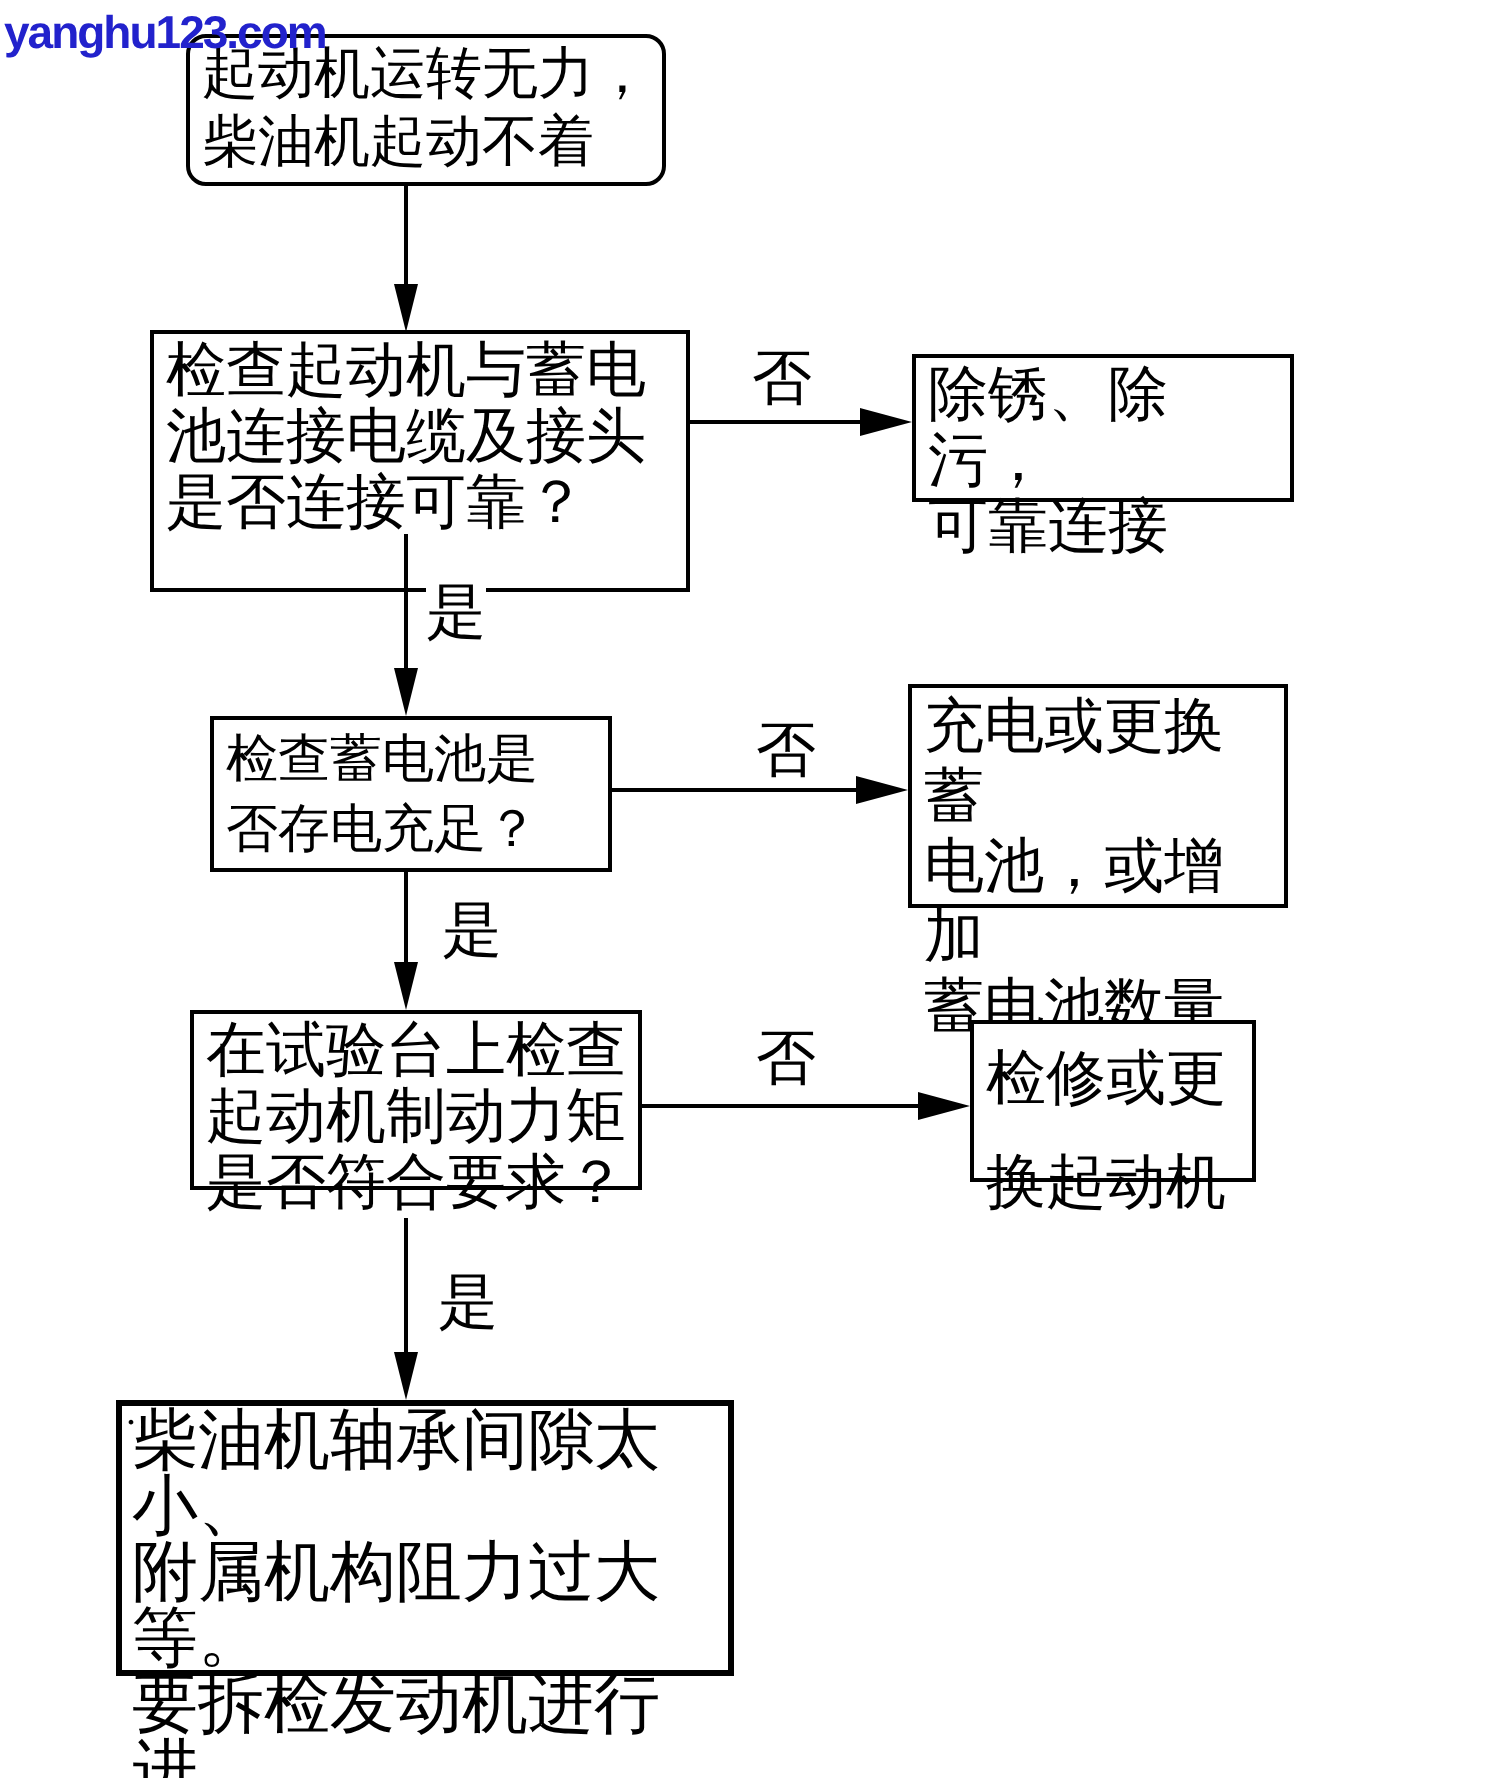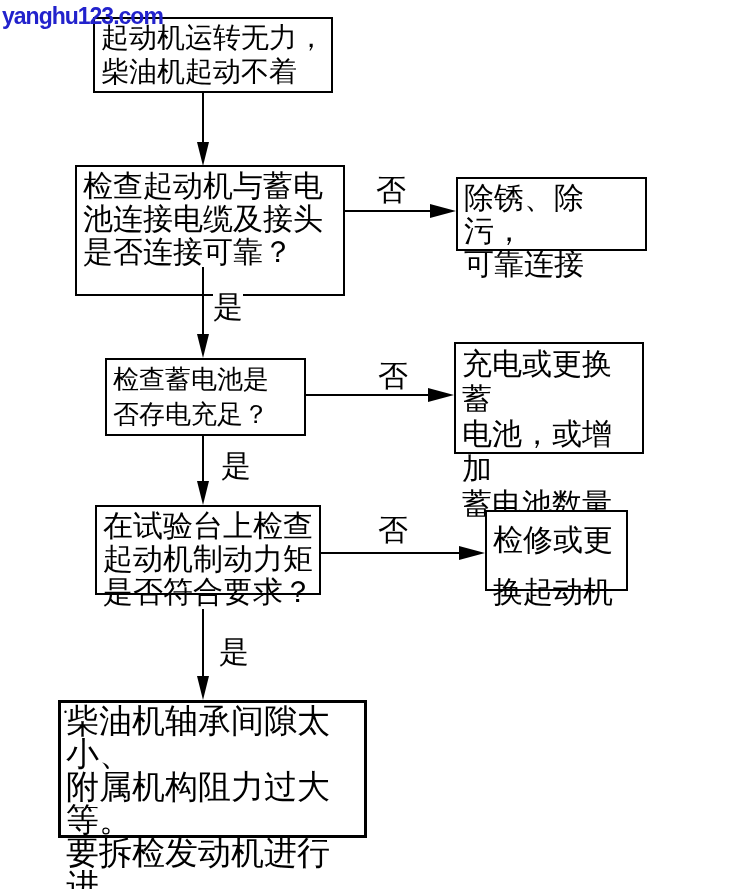--- a/index.html
+++ b/index.html
@@ -36,21 +36,21 @@
   }
   .dot{position:absolute;font-size:20px;line-height:10px;}
 </style>
 </head>
 <body>
 
 <div class="stage">
 
   <div class="watermark">yanghu123.com</div>
 
-  <div class="node" style="left:93px;top:17px;width:240px;height:76px;font-size:28px;line-height:34px;">起动机运转无力，
+  <div class="node" style="left:93px;top:17px;width:240px;height:76px;font-size:28px;line-height:34px;border-radius:10px;">起动机运转无力，
 柴油机起动不着</div>
 
   <div class="node" style="left:75px;top:165px;width:270px;height:131px;">检查起动机与蓄电
 池连接电缆及接头
 是否连接可靠？</div>
 
   <div class="node" style="left:456px;top:177px;width:191px;height:74px;">除锈、除污，
 可靠连接</div>
 
   <div class="node" style="left:105px;top:358px;width:201px;height:78px;font-size:26px;line-height:35px;">检查蓄电池是

